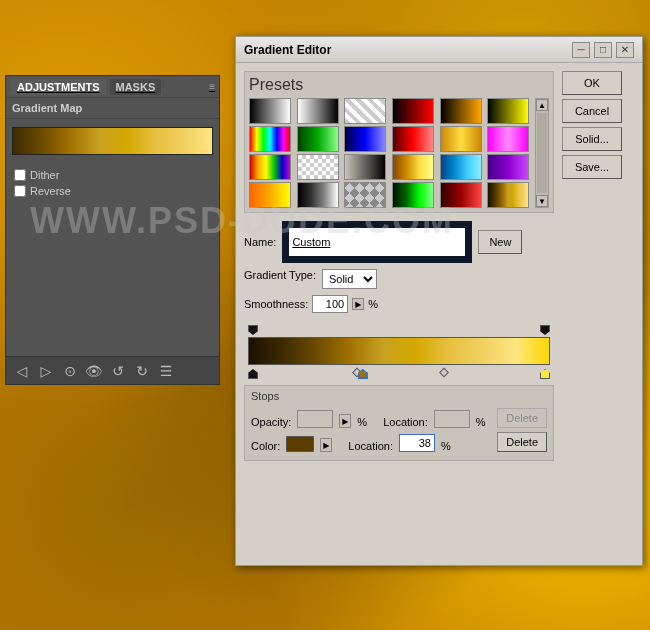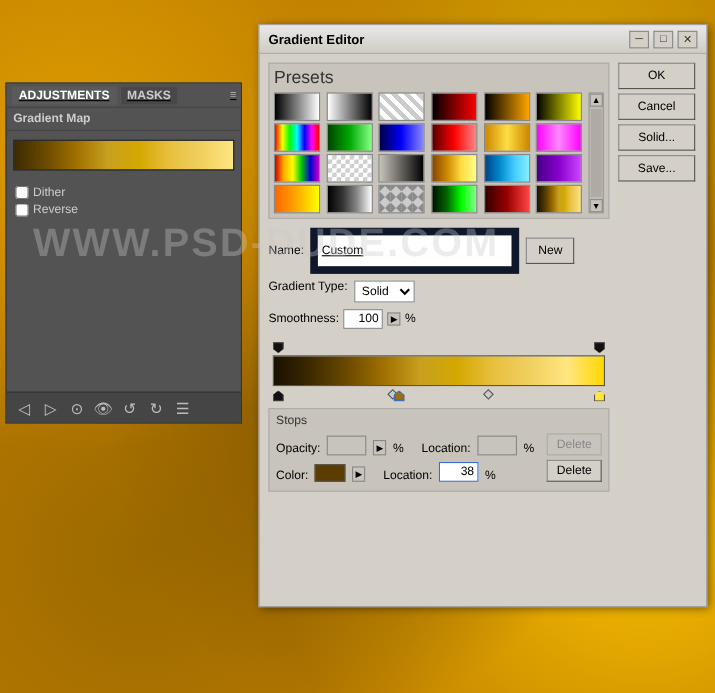--- a/index.html
+++ b/index.html
@@ -131,21 +131,21 @@
       font-size: 14px;
       cursor: pointer;
       display: flex;
       align-items: center;
       justify-content: center;
     }
 
     
     .gradient-editor {
       position: absolute;
-      top: 22px;
+      top: 36px;
       left: 235px;
       width: 408px;
       height: 530px;
       background: #d4d0c8;
       border: 1px solid #999;
       box-shadow: 2px 2px 8px rgba(0,0,0,0.5);
     }
 
     .dialog-titlebar {
       background: linear-gradient(to bottom, #e8e8e8, #d0ccc4);
@@ -192,21 +192,21 @@
     }
 
     .dialog-right {
       width: 72px;
       display: flex;
       flex-direction: column;
       gap: 4px;
     }
 
     .action-btn {
-      width: 70px;
+      width: 60px;
       height: 24px;
       background: #d4d0c8;
       border: 1px solid #888;
       border-right: 1px solid #555;
       border-bottom: 1px solid #555;
       cursor: pointer;
       font-size: 11px;
       color: #000;
       text-align: center;
     }

